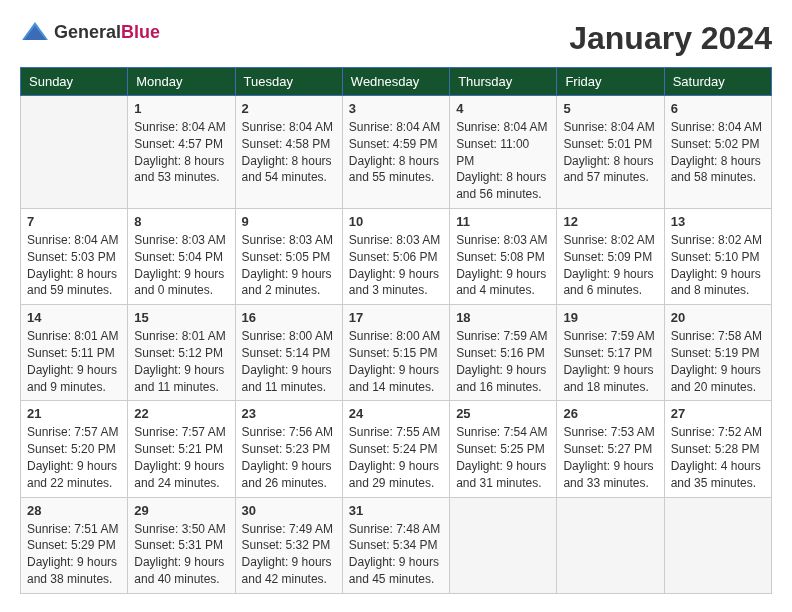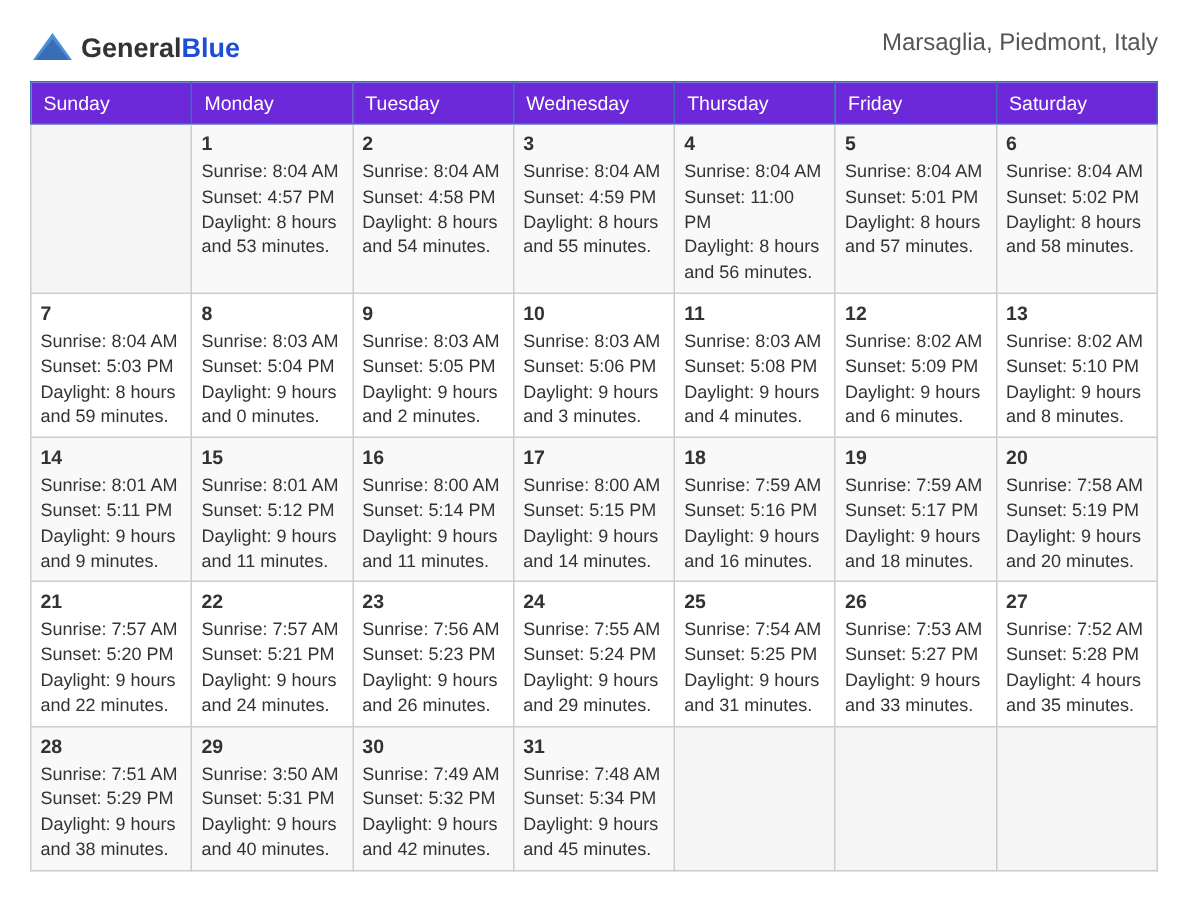--- a/index.html
+++ b/index.html
@@ -22,21 +22,21 @@
       gap: 4px;
     }
     .logo-text-general {
       font-size: 18px;
       font-weight: bold;
       color: #333;
     }
     .logo-text-blue {
       font-size: 18px;
       font-weight: bold;
-      color: #1d4ed8;
+      color: #be185d;
     }
     .logo-icon {
       width: 30px;
       height: 24px;
     }
     .title-section {
       text-align: right;
     }
     .calendar-title {
       font-size: 32px;
@@ -46,21 +46,21 @@
     .calendar-subtitle {
       font-size: 16px;
       color: #555;
     }
     .calendar-table {
       width: 100%;
       border-collapse: collapse;
       font-size: 11px;
     }
     .calendar-table thead tr th {
-      background-color: #6d28d9;
+      background-color: #14532d;
       color: #fff;
       text-align: left;
       padding: 6px 8px;
       font-size: 13px;
       font-weight: normal;
       border: 1px solid #3a6db5;
     }
     .calendar-table tbody tr td {
       border: 1px solid #ccc;
       vertical-align: top;
@@ -98,21 +98,21 @@
   <div class="logo">
     <svg class="logo-icon" viewBox="0 0 30 24" xmlns="http://www.w3.org/2000/svg">
       <polygon points="15,2 28,20 2,20" fill="#4a90d9"></polygon>
       <polygon points="15,6 26,20 4,20" fill="#3a6db5"></polygon>
     </svg>
     <div>
       <span class="logo-text-general">General</span><span class="logo-text-blue">Blue</span>
     </div>
   </div>
   <div class="title-section">
-    <div class="calendar-subtitle">Marsaglia, Piedmont, Italy</div>
+    <div class="calendar-title">January 2024</div>
   </div>
 </div>
 
 <table class="calendar-table">
   <thead>
     <tr>
     <th>Sunday</th>
         <th>Monday</th>
         <th>Tuesday</th>
         <th>Wednesday</th>

